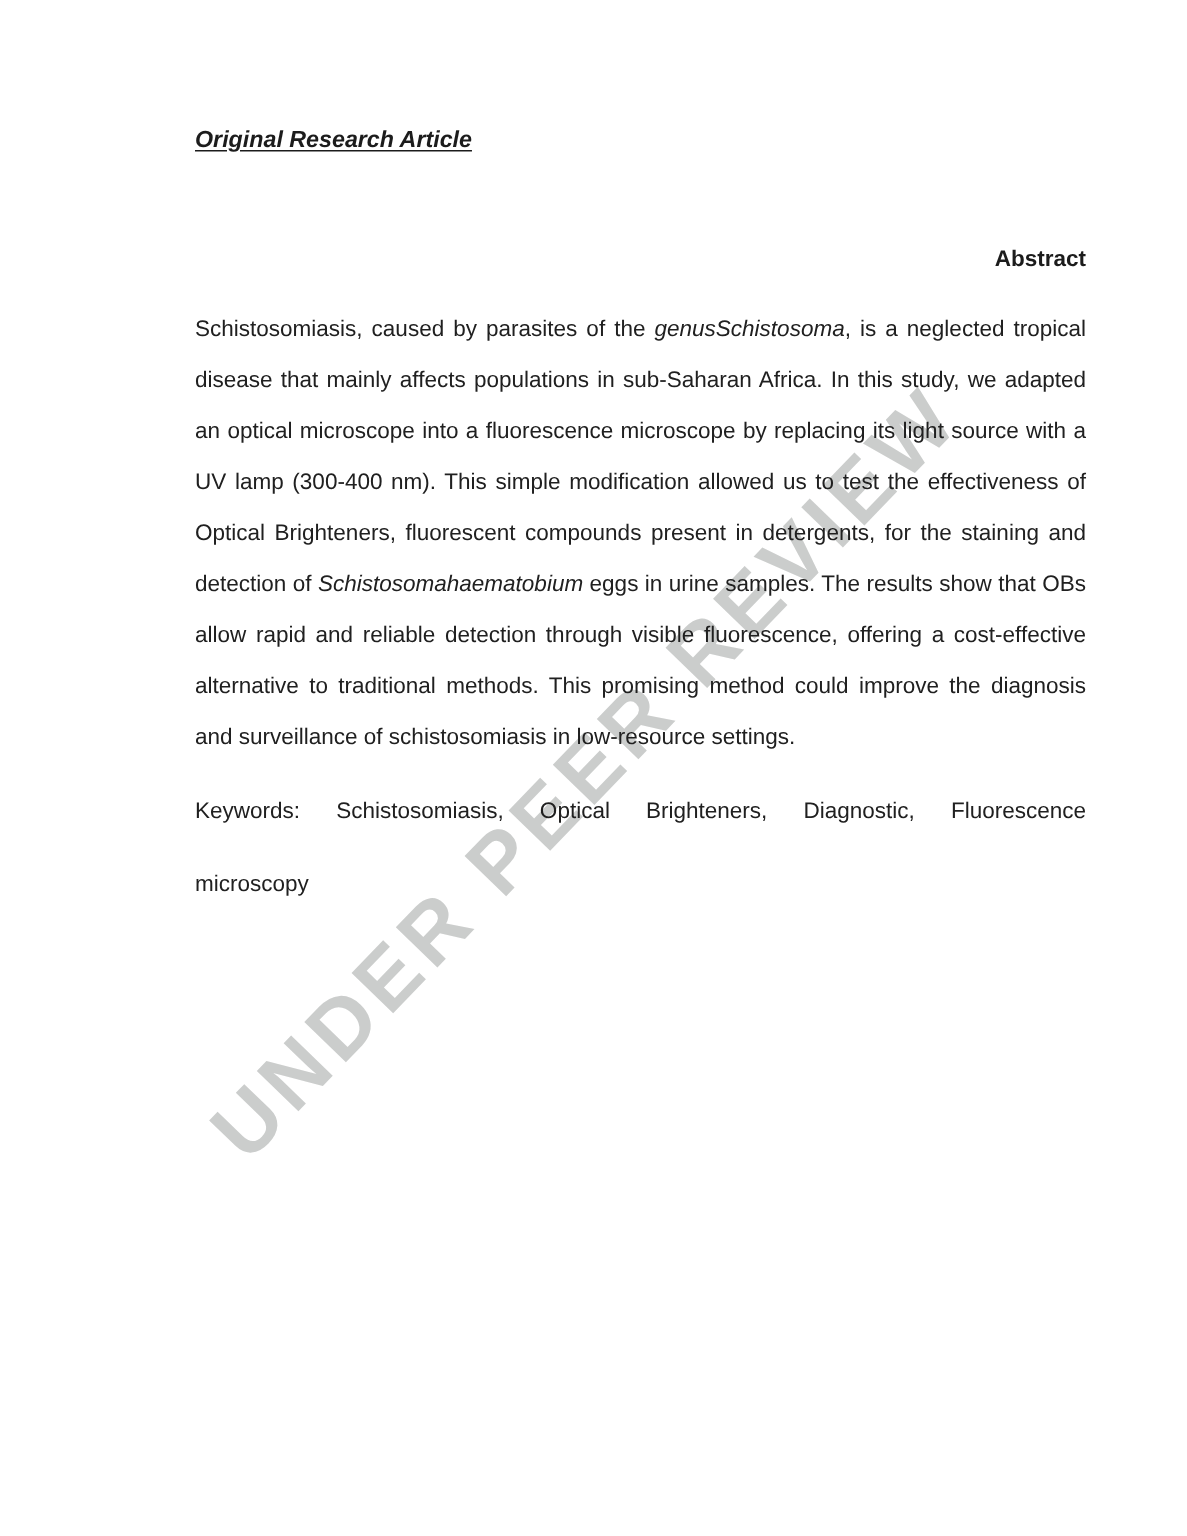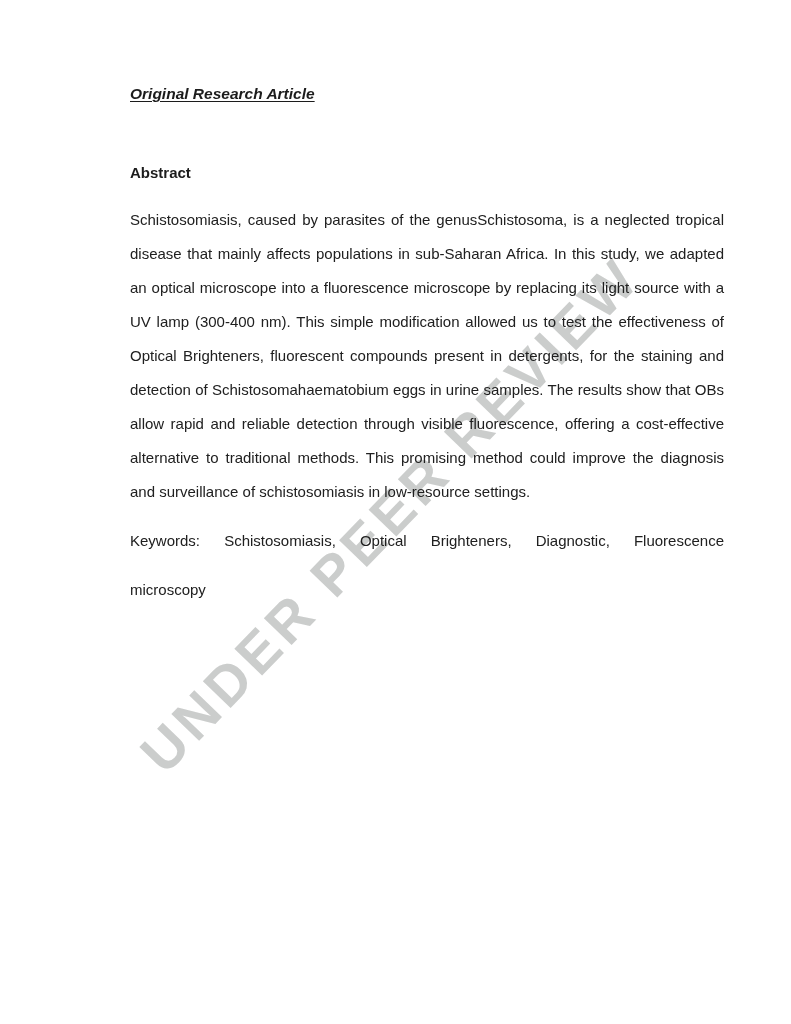--- a/index.html
+++ b/index.html
@@ -61,29 +61,31 @@
     word-spacing: 1.2px;
   }
   .title-line2 .species {
     font-style: italic;
   }
   .abstract-heading {
     margin-top: 61px;
     font-size: 15px;
     line-height: 18px;
     font-weight: 700;
+    text-align: right;
   }
   .abstract-body {
     margin-top: 21px;
     font-size: 15px;
     line-height: 34px;
     text-align: justify;
     color: #202020;
   }
   .abstract-body .italic {
+    font-style: italic;
   }
   .keywords-line {
     margin-top: 10px;
     font-size: 15px;
     line-height: 34px;
     text-align: justify;
     text-align-last: justify;
     color: #202020;
   }
   .keywords-line .kw-label {

